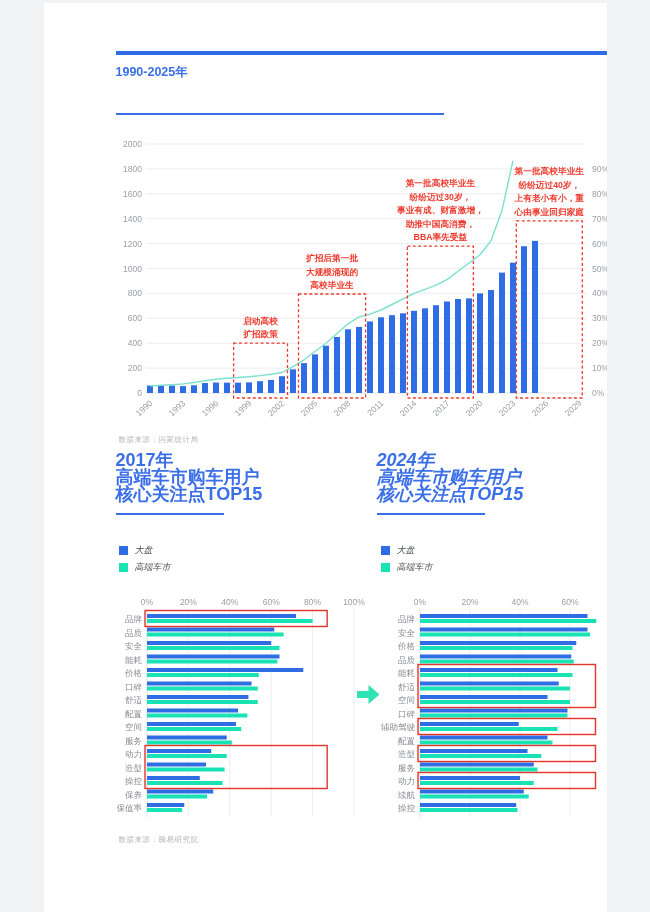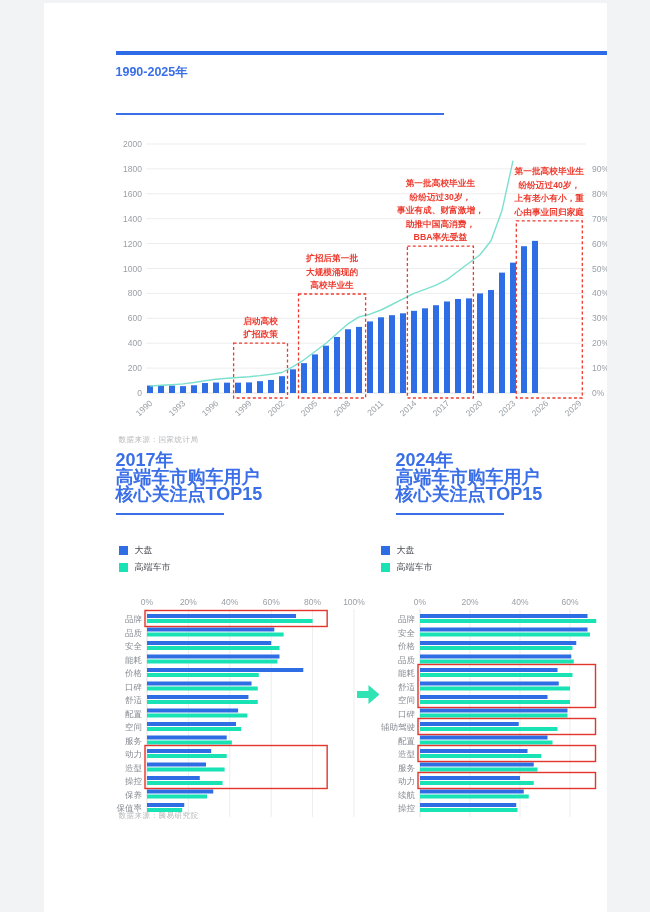--- a/index.html
+++ b/index.html
@@ -3,24 +3,24 @@
 <meta charset="utf-8">
 <style>
   html,body{margin:0;padding:0;background:#f2f3f5;}
   .page{position:relative;width:544px;height:912px;margin:3px auto;background:#ffffff;
         font-family:"Liberation Sans","DejaVu Sans",sans-serif;overflow:hidden;padding-left:19px;}
   .top-rule{position:absolute;left:72px;top:48px;width:506px;height:4px;background:#2e6be6;}
   .page-title{position:absolute;left:72px;top:61px;color:#3a6fe8;font-size:12.5px;line-height:17px;font-weight:bold;}
   .title-underline{position:absolute;left:72px;top:110px;width:328px;height:2px;background:#3a6fe8;}
   .source{position:absolute;left:75px;color:#b5b7ba;font-size:7.5px;letter-spacing:.5px;}
   .source.top{top:432px;}
-  .source.bottom{top:808px;}
+  .source.bottom{top:832px;}
   .section-header{position:absolute;top:449px;color:#3a6fe8;font-size:18px;line-height:17px;font-weight:bold;}
   .section-header .rule{width:108px;height:2px;background:#3a6fe8;margin-top:10px;}
-  .legend{position:absolute;top:541px;font-size:9px;color:#4a4e54;}
+  .legend{position:absolute;top:541px;font-size:9px;color:#4a4e54;font-style:italic;}
   .legend-row{display:flex;align-items:center;height:12px;margin-bottom:5px;}
   .swatch{width:9px;height:9px;margin-right:7px;display:inline-block;}
   .chart-svg{position:absolute;}
   .arrow{position:absolute;left:313px;top:682px;width:23px;height:19px;background:#2fe3b4;
          clip-path:polygon(0 32%,52% 32%,52% 0,100% 50%,52% 100%,52% 68%,0 68%);}
   svg text{font-family:"Liberation Sans","DejaVu Sans",sans-serif;}
 </style>
 </head>
 <body>
 
@@ -143,21 +143,21 @@
     </svg>
 
   <div class="source top">数据来源：国家统计局</div>
 
   <div class="section-header" style="left:72px;">
     <div>2017年</div>
     <div>高端车市购车用户</div>
     <div>核心关注点TOP15</div>
     <div class="rule"></div>
   </div>
-  <div class="section-header" style="left:352px;">
+  <div class="section-header" style="left:333px;font-style:italic;">
     <div>2024年</div>
     <div>高端车市购车用户</div>
     <div>核心关注点TOP15</div>
     <div class="rule"></div>
   </div>
 
   <div class="legend" style="left:75px;">
     <div class="legend-row">
       <span class="swatch" style="background: rgb(46, 109, 228);"></span>
       <span>大盘</span>

